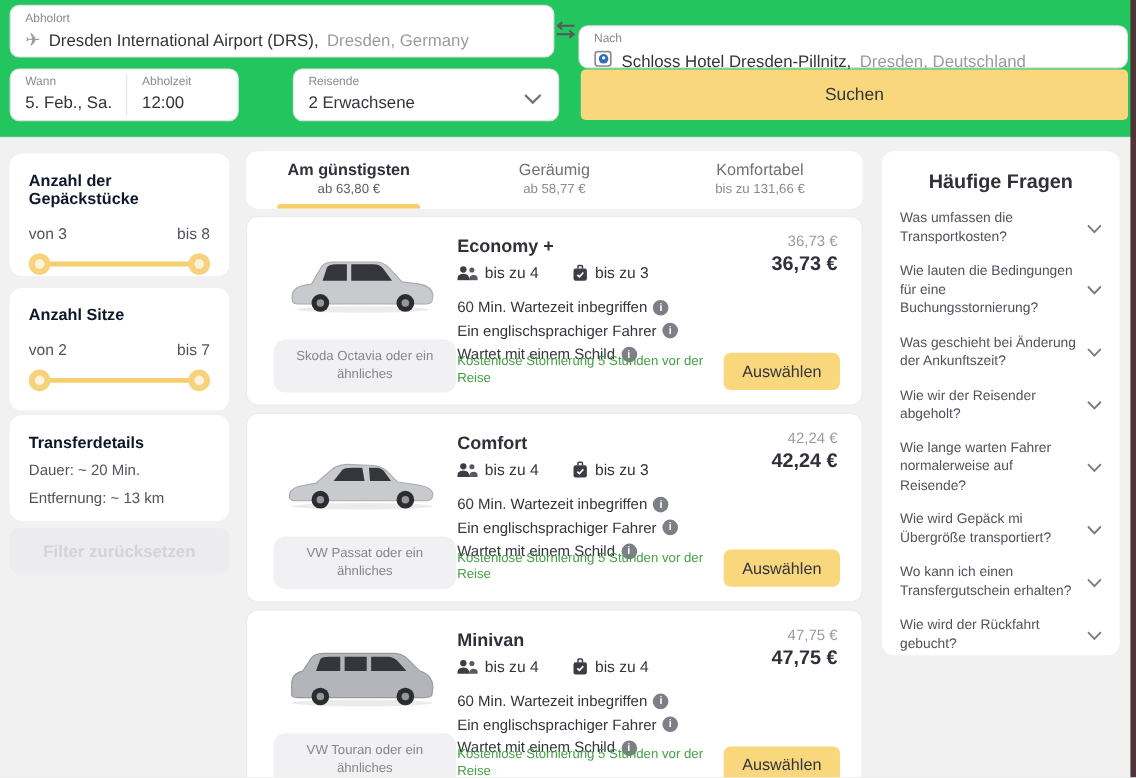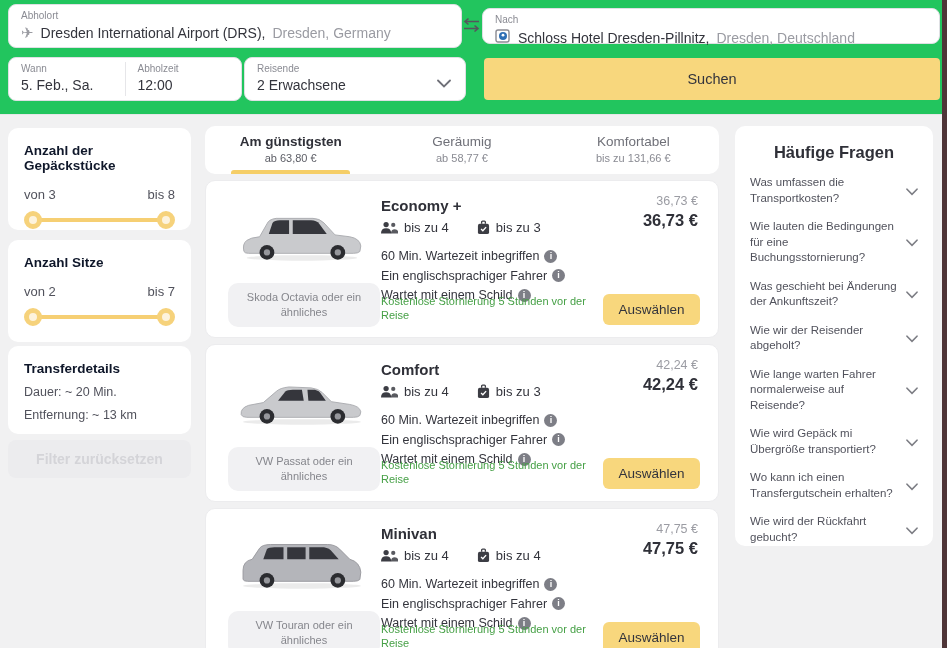--- a/index.html
+++ b/index.html
@@ -5,23 +5,23 @@
   html,body{margin:0;padding:0;background:#e9e9ea;font-family:"Liberation Sans",sans-serif;}
   .app{position:relative;width:947px;height:648px;background:#f1f1f2;overflow:hidden;}
 
   
   .topbar{position:absolute;left:0;top:0;width:947px;height:114px;background:#22c55e;border-bottom:1px solid #e6e6e8;}
   .field{position:absolute;background:#fff;border:1px solid #dfe0e4;border-radius:8px;box-sizing:border-box;padding:5px 12px 4px 12px;}
   .flabel{font-size:10px;color:#8a8b93;}
   .fvalue{font-size:14px;color:#33343c;margin-top:3px;white-space:nowrap;overflow:hidden;display:flex;align-items:center;gap:7px;}
   .fvalue .sec{color:#9a9ba2;}
   #field-from{left:8px;top:4px;width:454px;height:44px;}
-  #field-to{left:482px;top:8px;width:458px;height:36px;}
+  #field-to{left:482px;top:21px;width:458px;height:36px;}
   .swap{position:absolute;left:462px;top:13px;width:19px;height:24px;display:flex;align-items:center;justify-content:center;color:#55565c;cursor:pointer;}
-  #field-when{left:8px;top:57px;width:234px;height:44px;display:flex;padding:0;}
+  #field-when{left:8px;top:57px;width:191px;height:44px;display:flex;padding:0;}
   .subfield{flex:1;padding:5px 12px 4px 12px;box-sizing:border-box;}
   .subdivider{width:1px;background:#e6e6e9;margin:4px 0;}
   #field-travelers{left:244px;top:57px;width:222px;height:44px;}
   .chev-abs{position:absolute;right:14px;top:16px;}
   .btn-search{position:absolute;left:484px;top:58px;width:456px;height:42px;background:#f8d77d;border-radius:4px;display:flex;align-items:center;justify-content:center;font-size:14.5px;color:#33343c;cursor:pointer;}
 
   
   .side-card{position:absolute;left:8px;width:183px;background:#fff;border-radius:10px;box-sizing:border-box;padding:15px 16px;}
   .sc-title{font-size:13.5px;font-weight:bold;color:#0f172a;}
   .range-row{display:flex;justify-content:space-between;font-size:13px;color:#51525c;margin-top:14px;}

